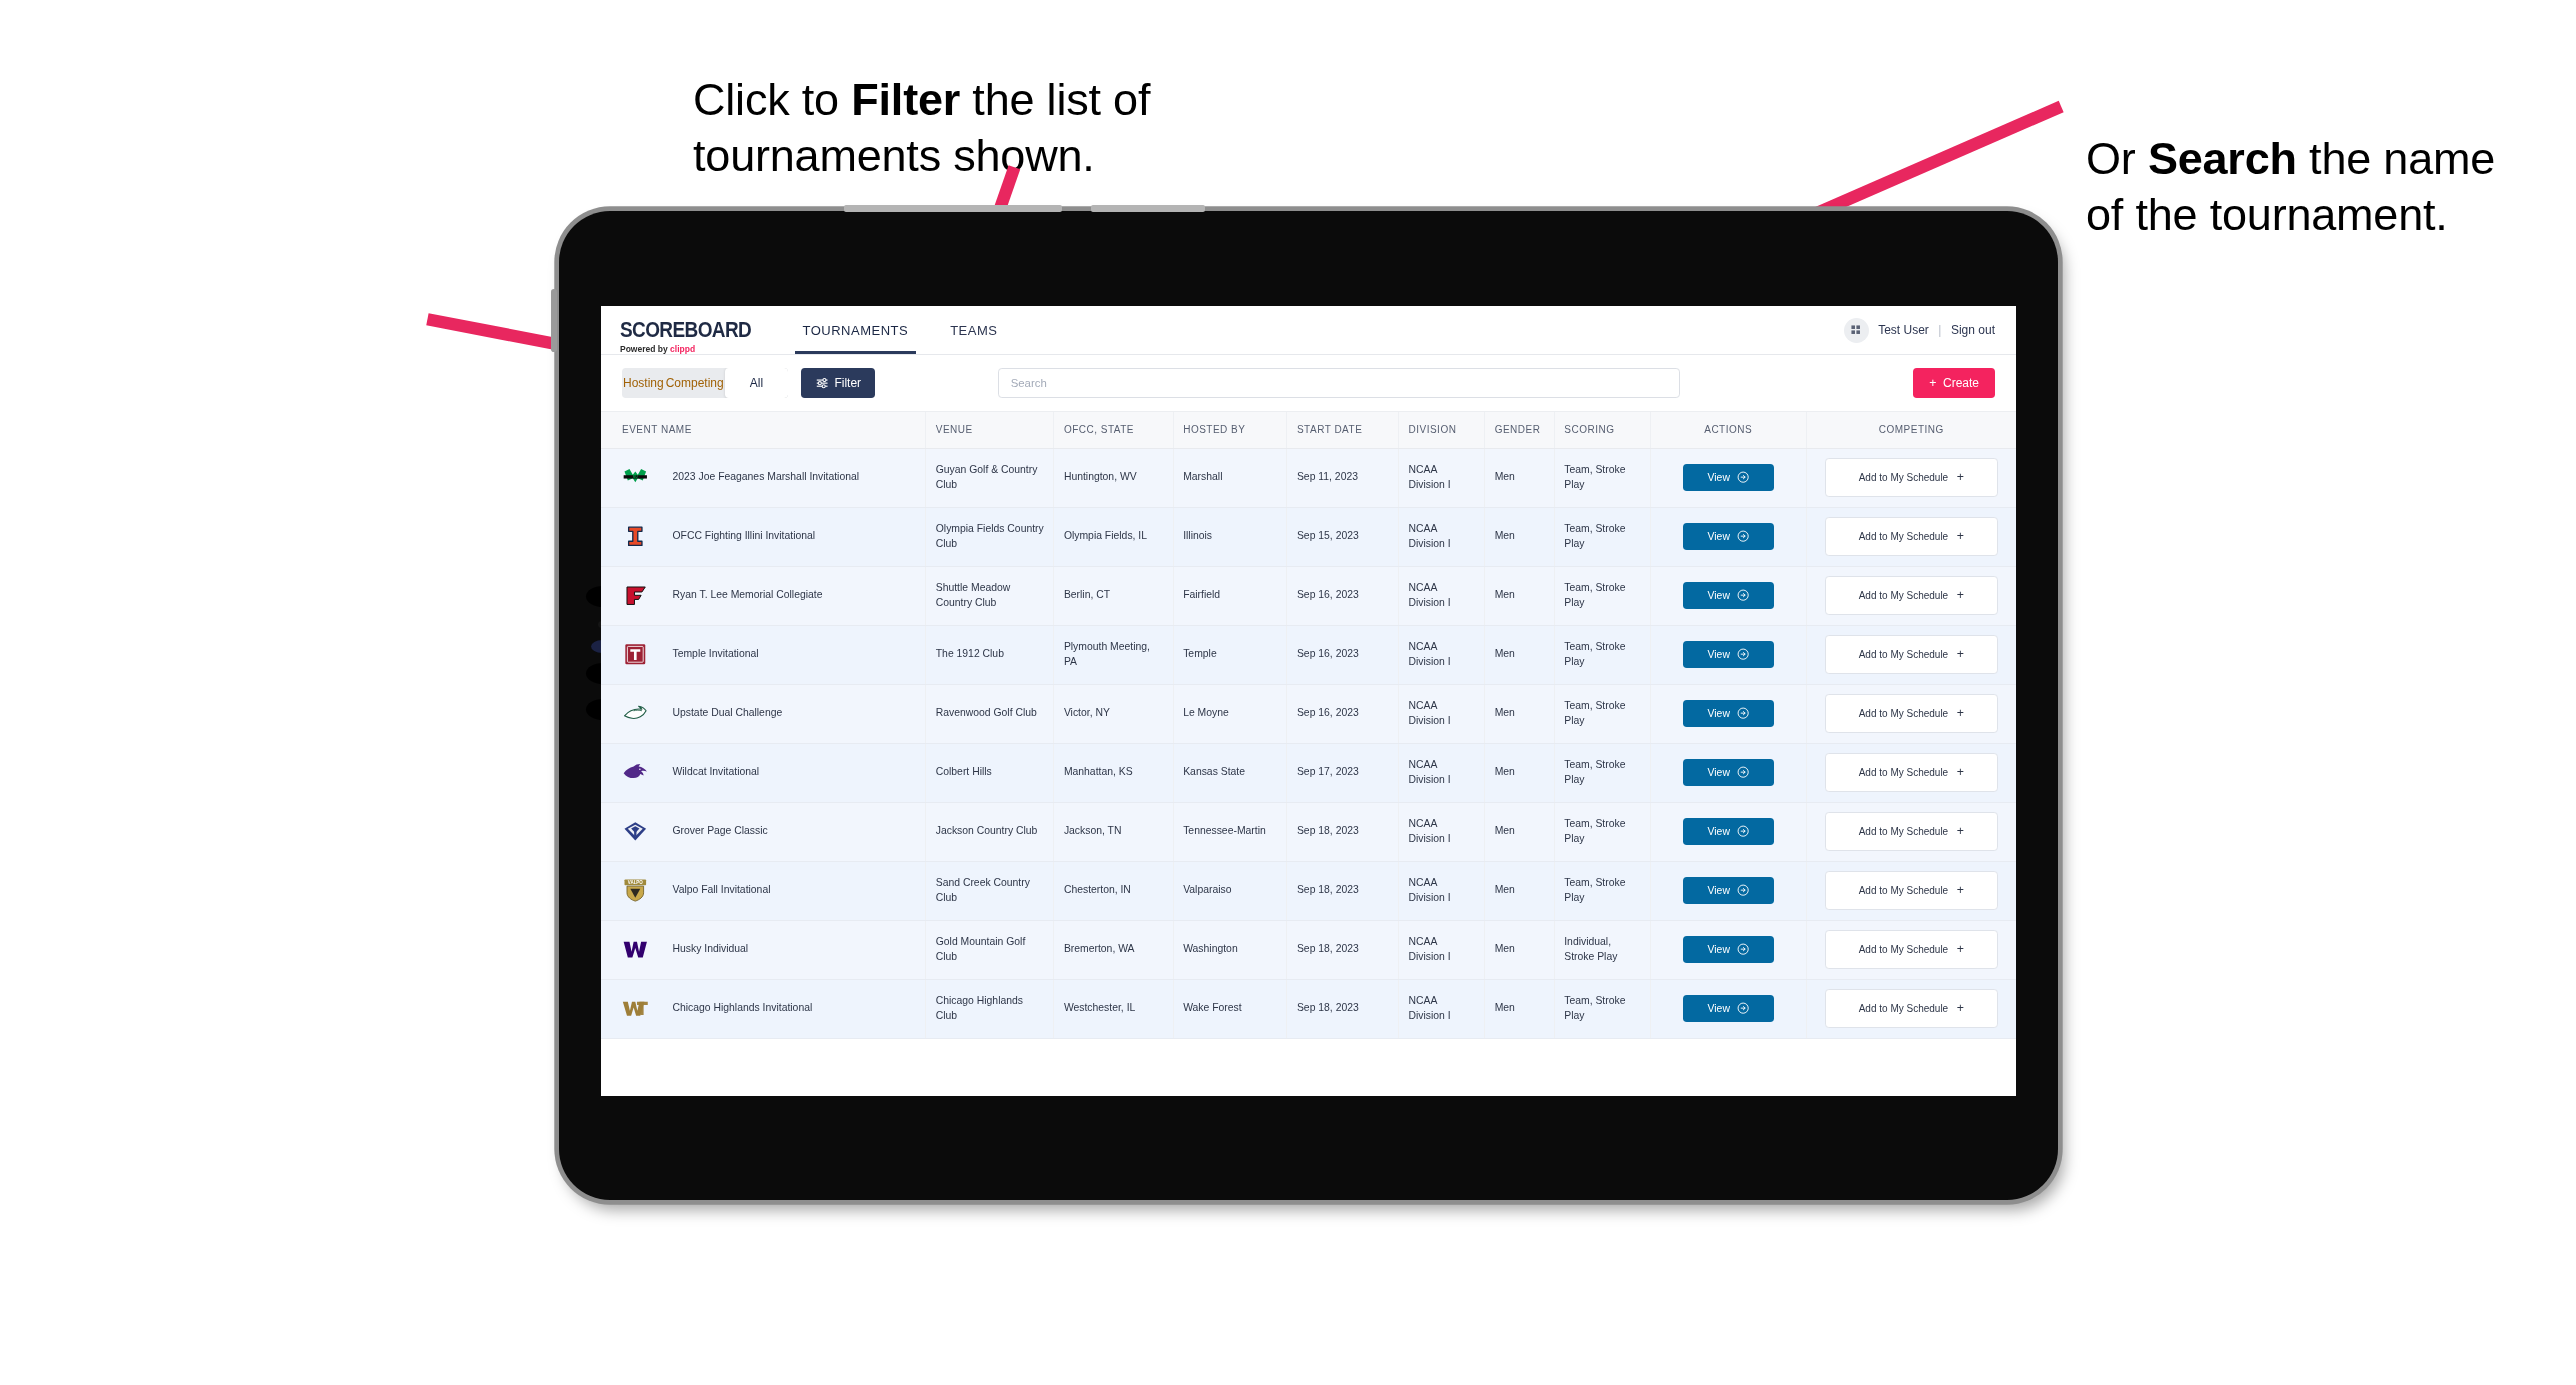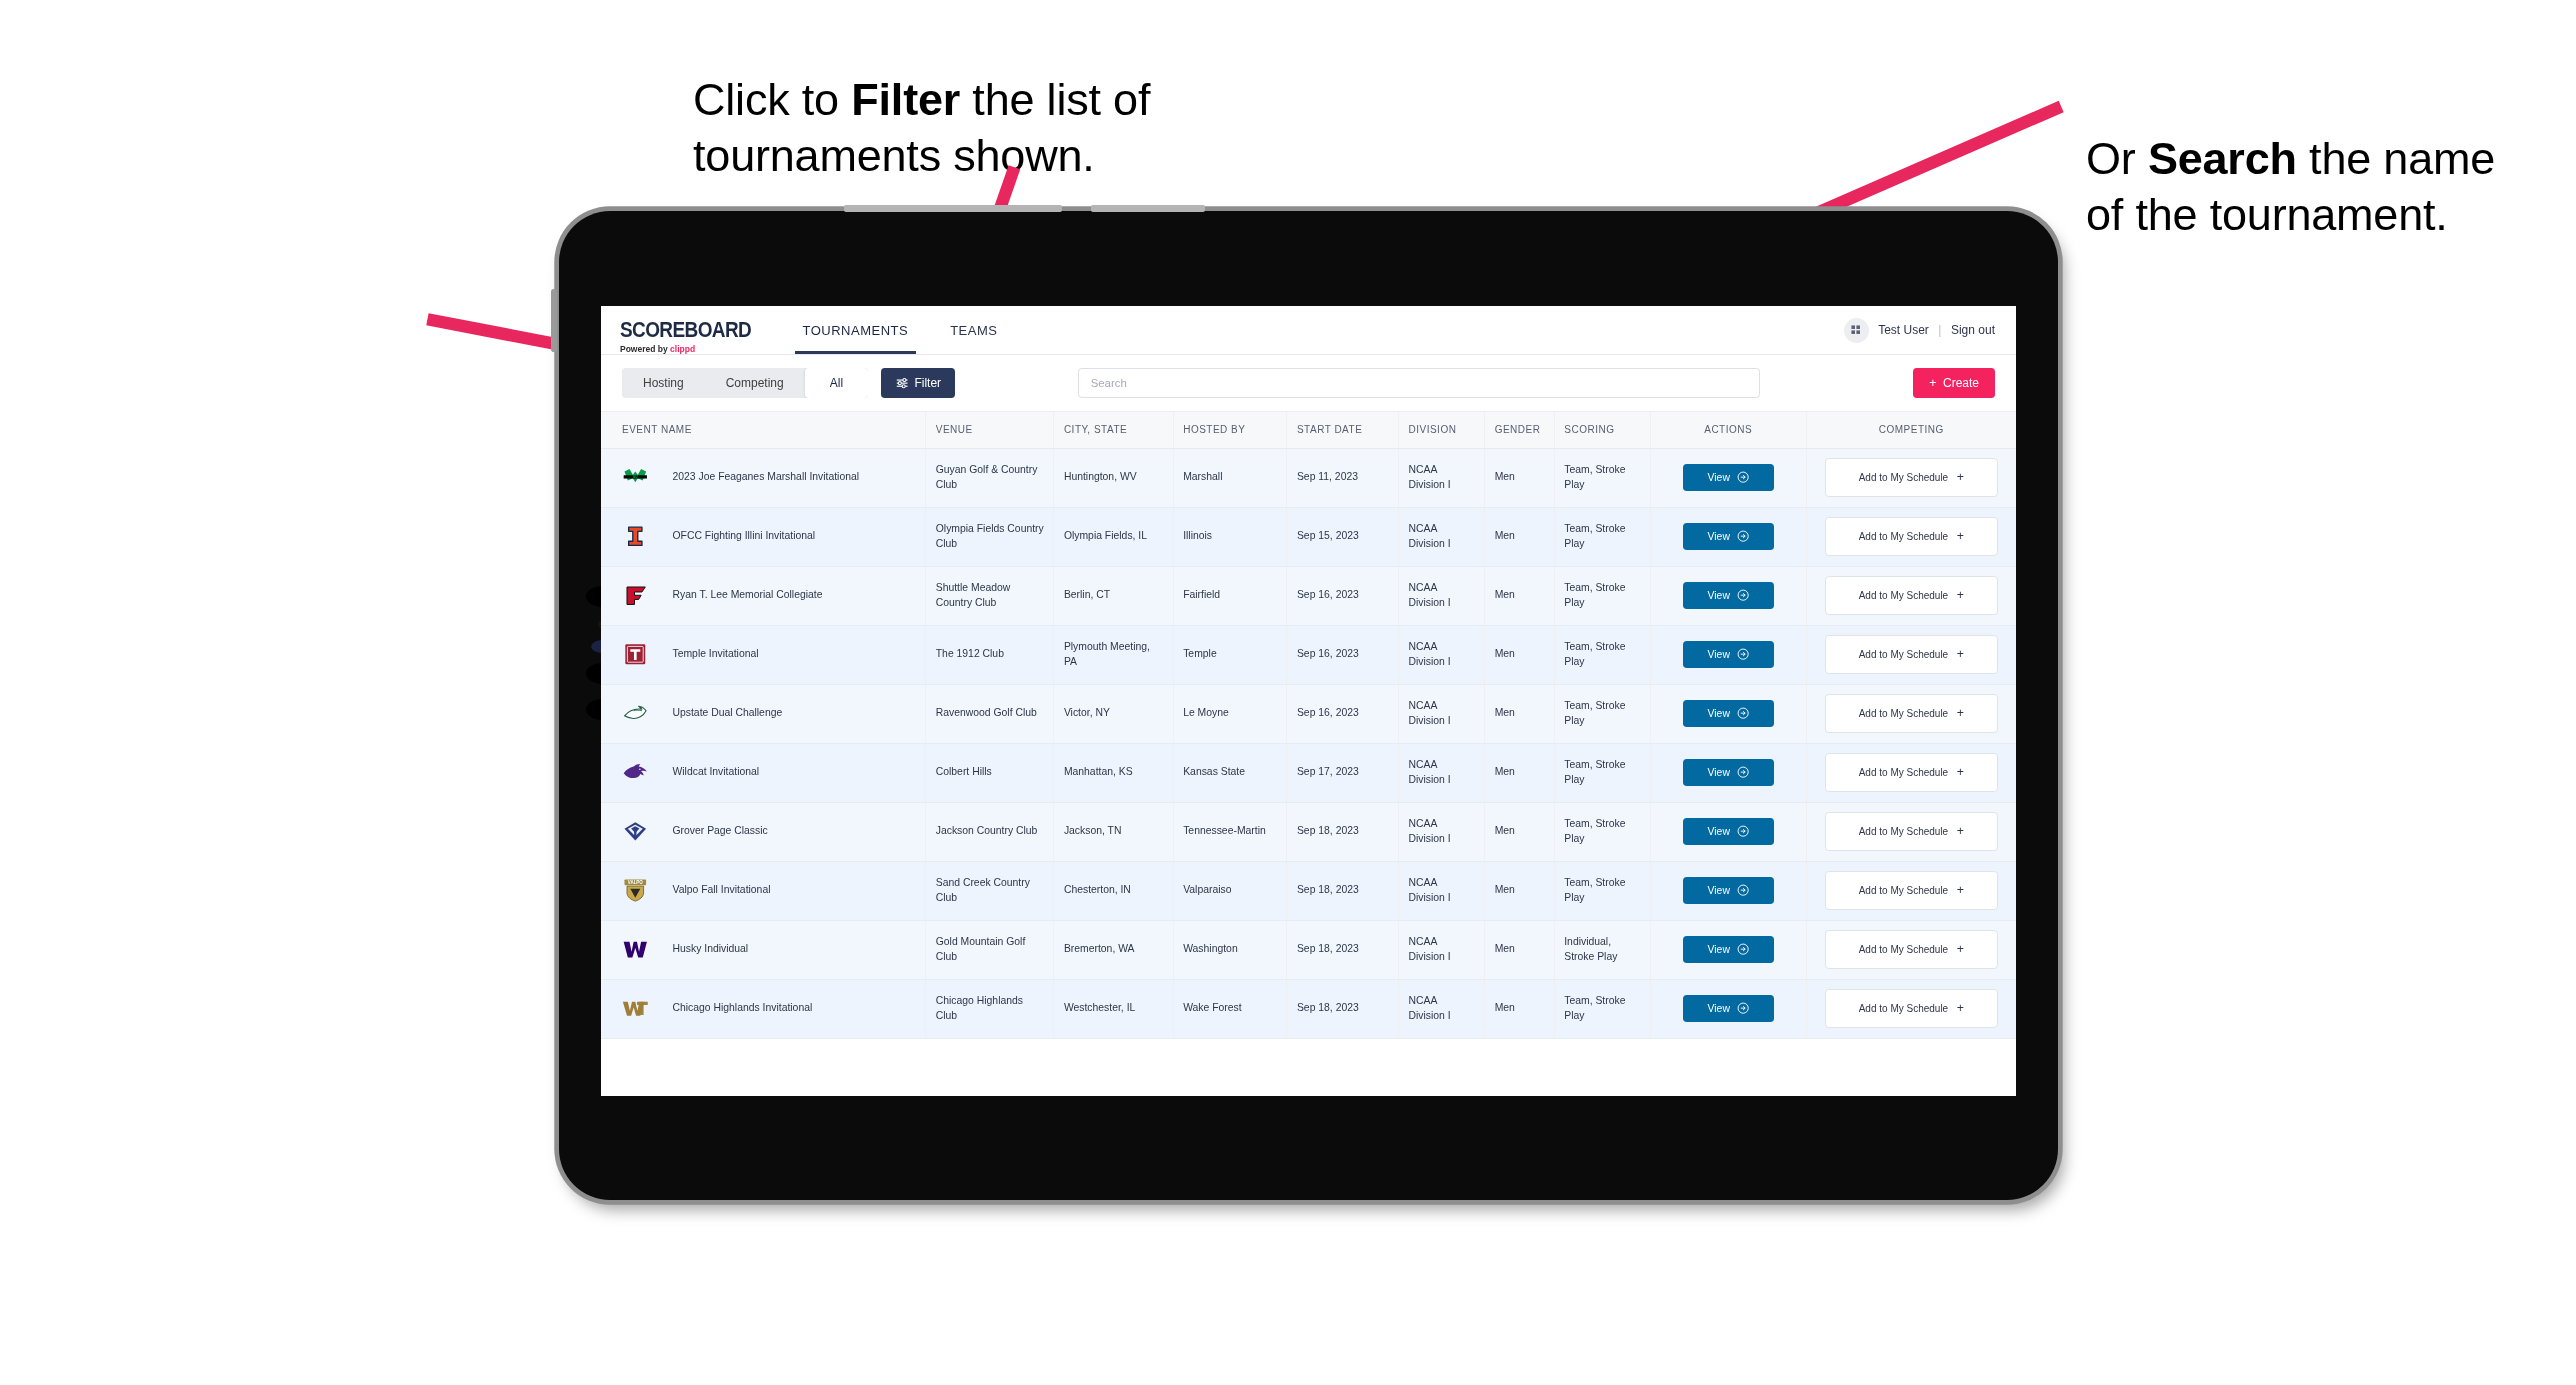--- a/index.html
+++ b/index.html
@@ -199,22 +199,22 @@
     display: flex;
     align-items: center;
     background: #e9ebee;
     border-radius: 3.8px;
     height: 30px;
     padding: 0;
     overflow: hidden;
   }
   .seg-btn {
     font-size: 12px;
-    color: #404040;
-    padding: 0 21px;
+    color: #a16207;
+    padding: 0 1px;
     height: 30px;
     display: flex;
     align-items: center;
     cursor: pointer;
     background: transparent;
     border: none;
     font-family: "Liberation Sans", sans-serif;
   }
   .seg-btn.active {
     background: #ffffff;
@@ -470,21 +470,21 @@
               <col class="cw-div">
               <col class="cw-gender">
               <col class="cw-scoring">
             <col class="cw-actions">
               <col class="cw-compete">
           </colgroup>
           <thead>
             <tr>
               <th style="padding-left:21px">EVENT NAME</th>
               <th>VENUE</th>
-              <th>CITY, STATE</th>
+              <th>OFCC, STATE</th>
               <th>HOSTED BY</th>
               <th>START DATE</th>
               <th>DIVISION</th>
               <th>GENDER</th>
               <th>SCORING</th>
               <th style="text-align:center">ACTIONS</th>
               <th style="text-align:center">COMPETING</th>
             </tr>
           </thead>
           <tbody id="table-body">

